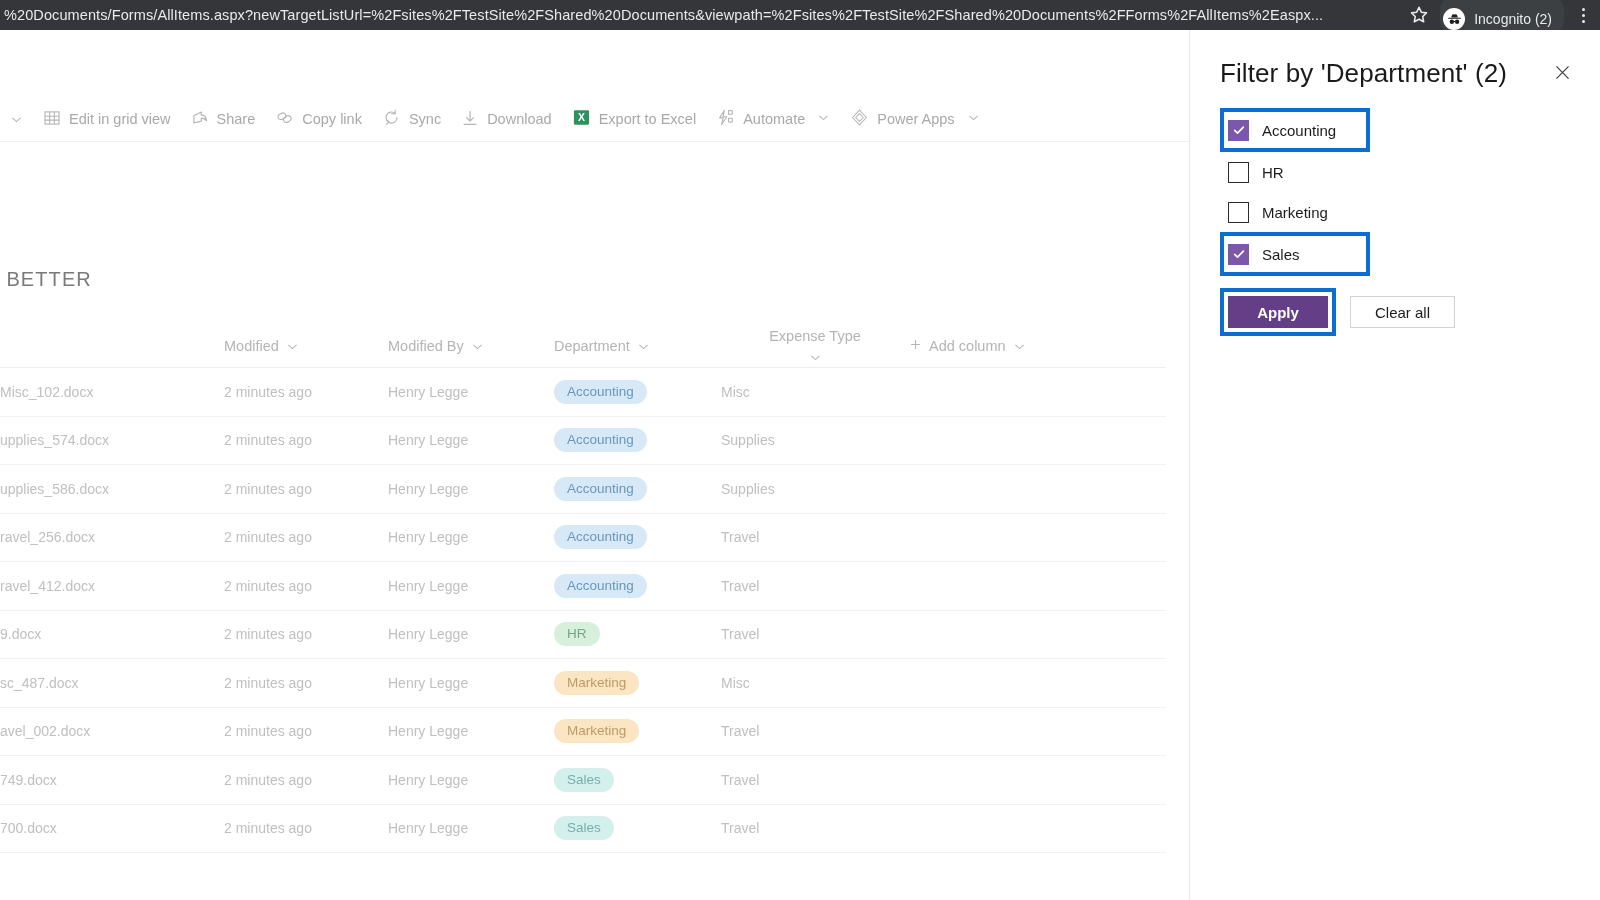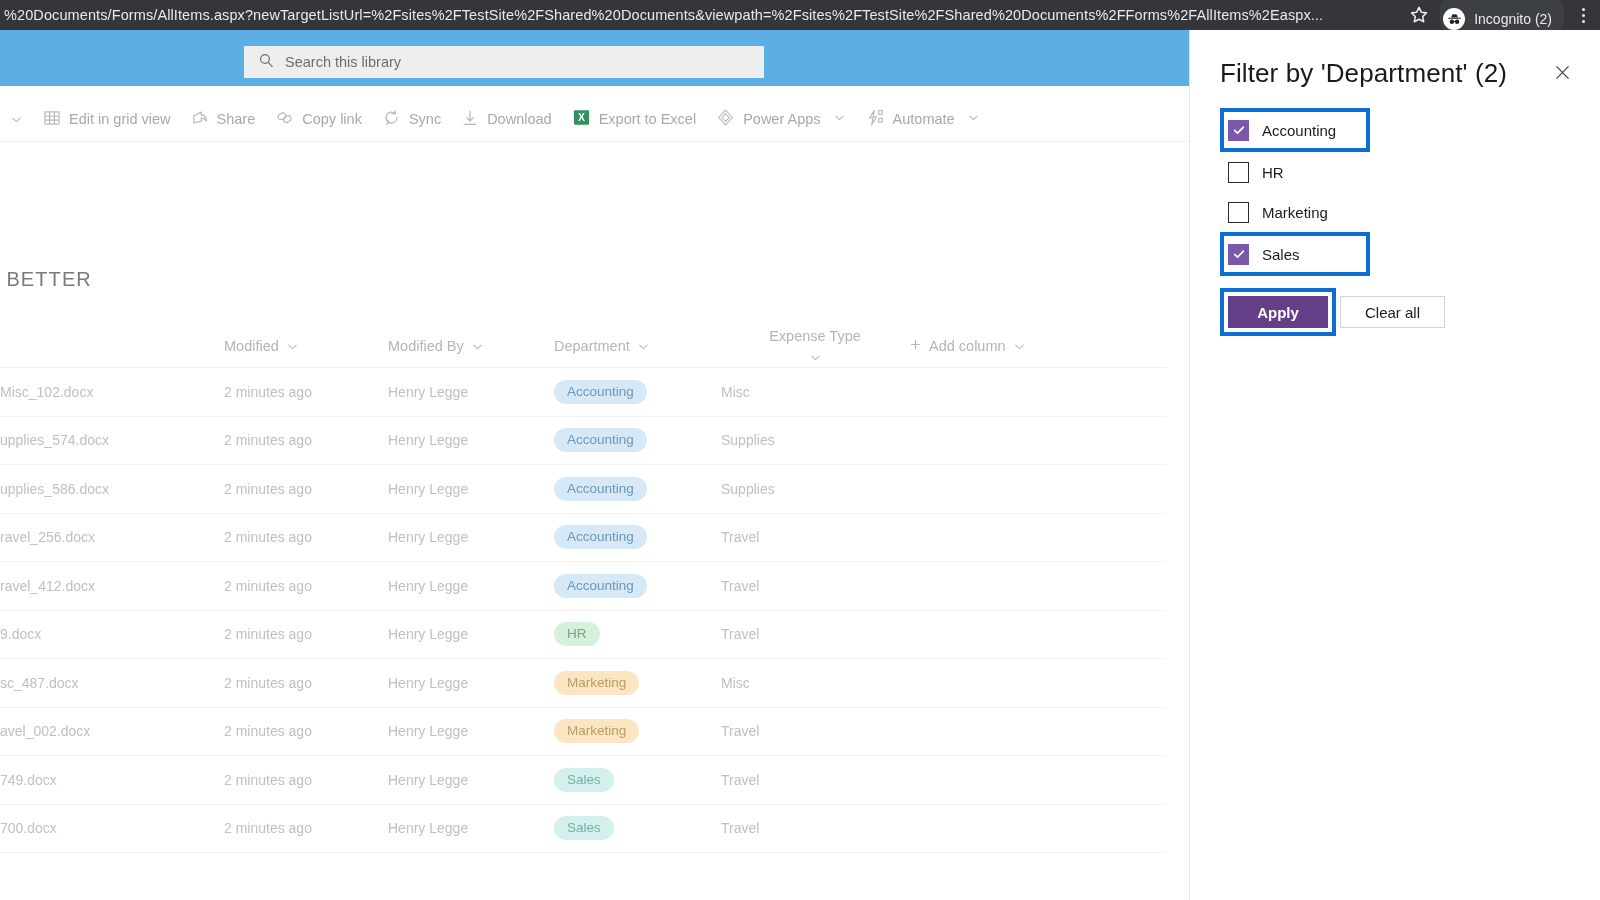--- a/index.html
+++ b/index.html
@@ -138,21 +138,21 @@
     display:flex;
   }
   .btn-apply{
     background:#643f87;color:#fff;font-size:15px;font-weight:bold;
     width:100px;height:32px;display:flex;align-items:center;justify-content:center;
     box-sizing:border-box;border:0;
   }
   .btn-clear{
     background:#fff;color:#1c1c1c;font-size:15px;border:1px solid #d3d3d3;
     width:105px;height:32px;display:flex;align-items:center;justify-content:center;
-    box-sizing:border-box;margin-left:4px;
+    box-sizing:border-box;margin-left:14px;
   }
 </style>
 </head>
 <body>
 
 <div class="screen">
 
   <div class="chrome">
     <div class="url-text">%20Documents/Forms/AllItems.aspx?newTargetListUrl=%2Fsites%2FTestSite%2FShared%20Documents&amp;viewpath=%2Fsites%2FTestSite%2FShared%20Documents%2FForms%2FAllItems%2Easpx...</div>
     <div class="chrome-right">
@@ -174,31 +174,20 @@
         <span class="incog-label">Incognito (2)</span>
       </span>
       <span class="kebab">
           <i></i>
           <i></i>
           <i></i>
         </span>
     </div>
   </div>
 
-  <div class="suitebar">
-    <div class="searchbox">
-      <span>
-        <svg width="17" height="17" viewBox="0 0 20 20" fill="none" stroke="#6d6d6d" stroke-width="1.4">
-          <circle cx="8.2" cy="8.2" r="5.1"></circle>
-            <path d="M12.1 12.3 17 17.4"></path>
-        </svg>
-      </span>
-      <span class="ph">Search this library</span>
-    </div>
-  </div>
 
   <div class="page"></div>
 
   <div class="cmdbar">
 
     <span class="cmd">
       <svg width="13" height="13" viewBox="0 0 16 16" fill="none" stroke="#b5b5b5" stroke-width="1.3">
           <path d="M3 6l5 4.5L13 6"></path>
         </svg>
     </span>
@@ -259,41 +248,41 @@
           <rect x="2" y="2.4" width="16" height="15.2" rx="1.2" fill="#2f9160"></rect>
           <text x="10" y="14.2" font-family="Liberation Sans, sans-serif" font-size="11" font-weight="bold" fill="#ffffff" text-anchor="middle">X</text>
         </svg>
       </span>
       <span class="lbl">Export to Excel</span>
     </span>
 
     <span class="cmd">
       <span>
         <svg width="19" height="19" viewBox="0 0 22 22" fill="none" stroke="#b5b5b5" stroke-width="1.25">
-          <path d="M11 2.4 19 11l-8 8.6L3 11z" stroke-linejoin="round"></path>
-          <path d="M11 6.4 15.4 11 11 15.6 6.6 11z" stroke-linejoin="round"></path>
-        </svg>
-      </span>
-      <span class="lbl">Power Apps</span>
-      <span class="chev">
-        <svg width="13" height="13" viewBox="0 0 16 16" fill="none" stroke="#b5b5b5" stroke-width="1.3">
-            <path d="M3 6l5 4.5L13 6"></path>
-          </svg>
-      </span>
-    </span>
-
-    <span class="cmd">
-      <span>
-        <svg width="19" height="19" viewBox="0 0 22 22" fill="none" stroke="#b5b5b5" stroke-width="1.25">
           <path d="M9.6 2.6 4.2 11.4h4L6.4 19.4l6-9.2h-4.2z" stroke-linejoin="round"></path>
           <rect x="14.6" y="3" width="4.2" height="4.2"></rect>
           <rect x="14.6" y="12" width="4.2" height="4.2"></rect>
         </svg>
       </span>
       <span class="lbl">Automate</span>
+      <span class="chev">
+        <svg width="13" height="13" viewBox="0 0 16 16" fill="none" stroke="#b5b5b5" stroke-width="1.3">
+            <path d="M3 6l5 4.5L13 6"></path>
+          </svg>
+      </span>
+    </span>
+
+    <span class="cmd">
+      <span>
+        <svg width="19" height="19" viewBox="0 0 22 22" fill="none" stroke="#b5b5b5" stroke-width="1.25">
+          <path d="M11 2.4 19 11l-8 8.6L3 11z" stroke-linejoin="round"></path>
+          <path d="M11 6.4 15.4 11 11 15.6 6.6 11z" stroke-linejoin="round"></path>
+        </svg>
+      </span>
+      <span class="lbl">Power Apps</span>
       <span class="chev">
         <svg width="13" height="13" viewBox="0 0 16 16" fill="none" stroke="#b5b5b5" stroke-width="1.3">
             <path d="M3 6l5 4.5L13 6"></path>
           </svg>
       </span>
     </span>
   </div>
 
   <div class="page-title">- BETTER</div>
 

